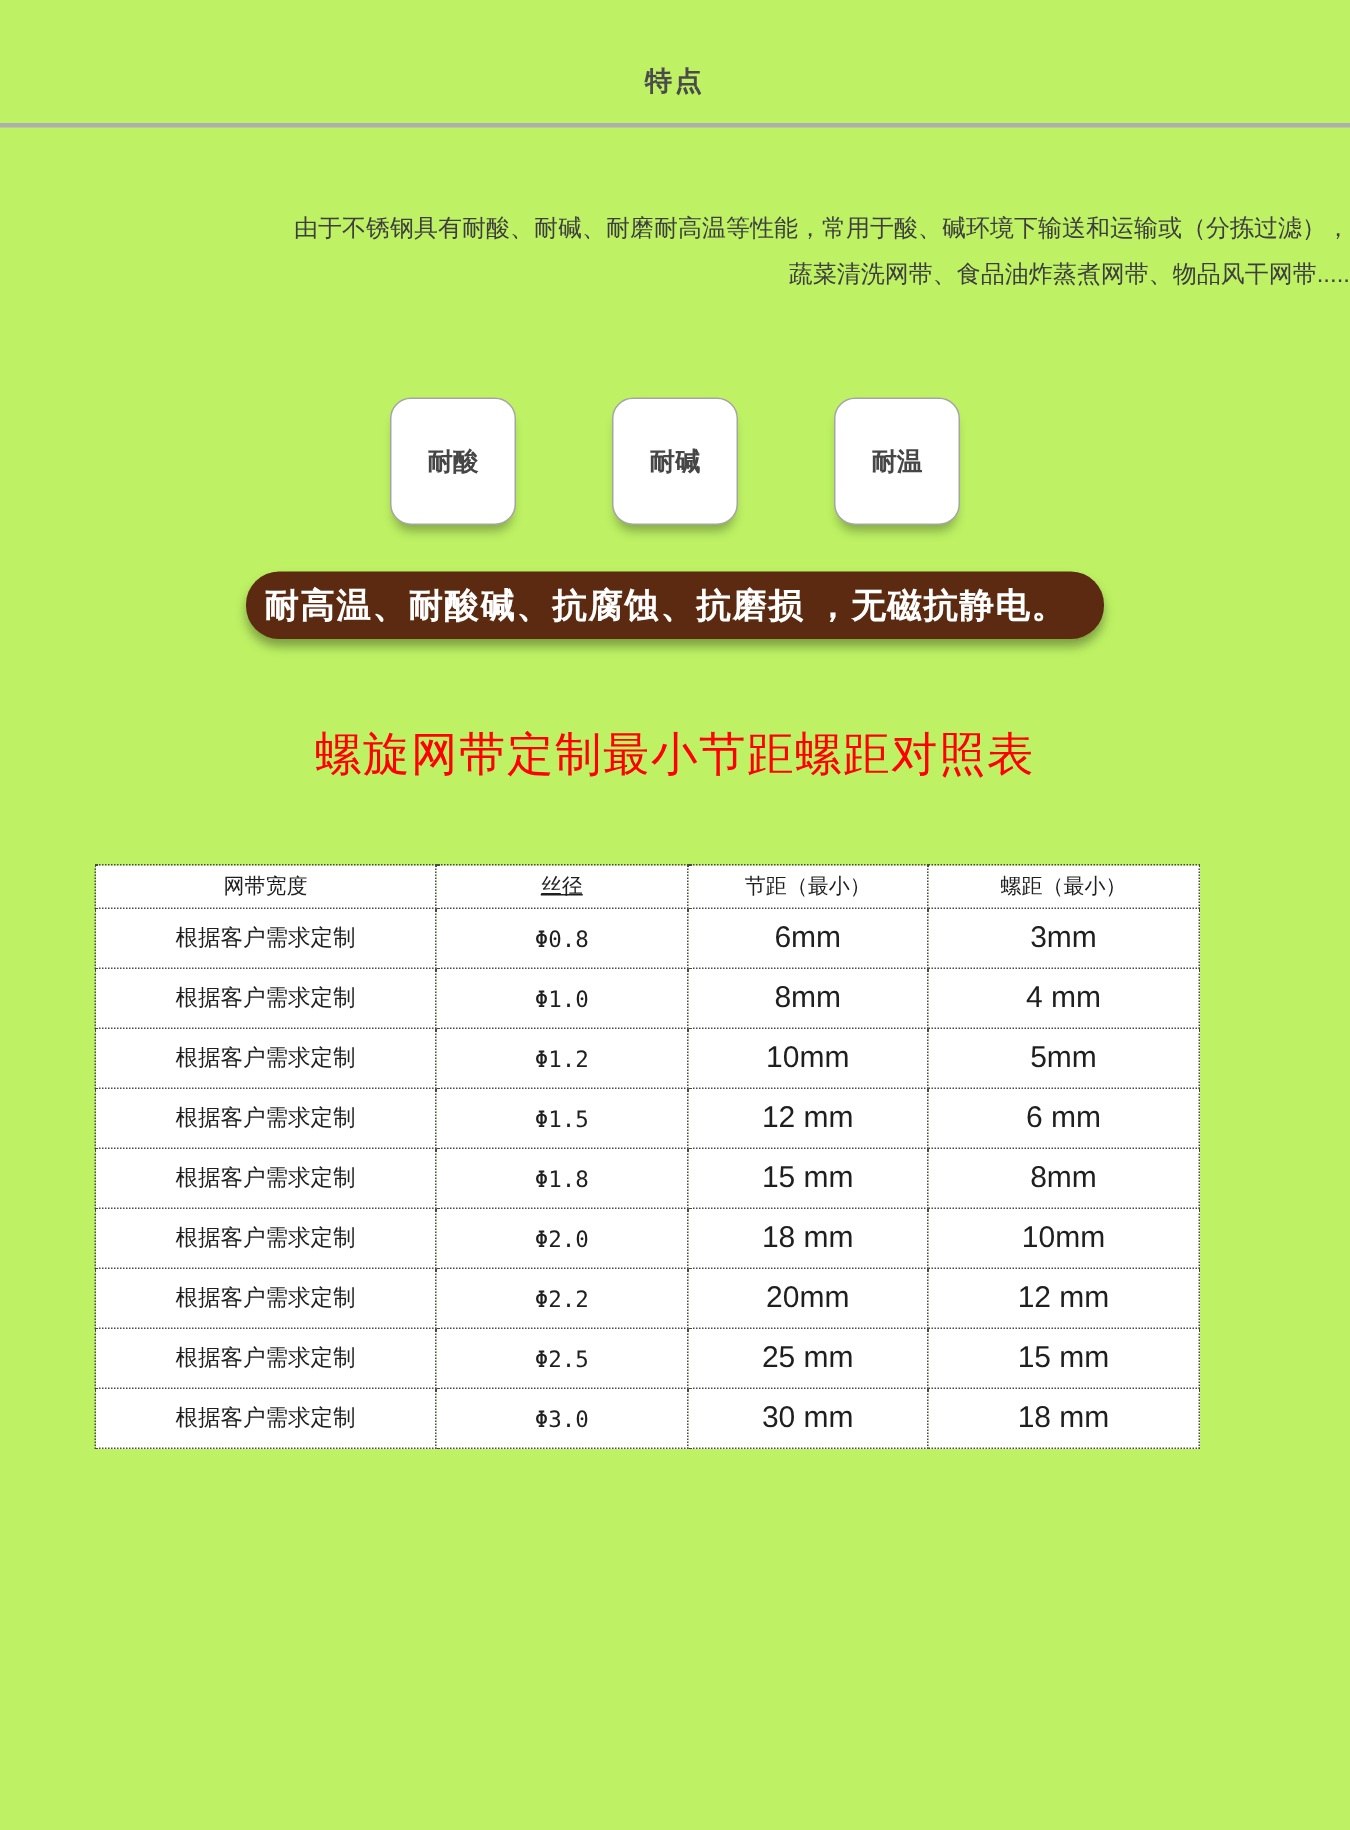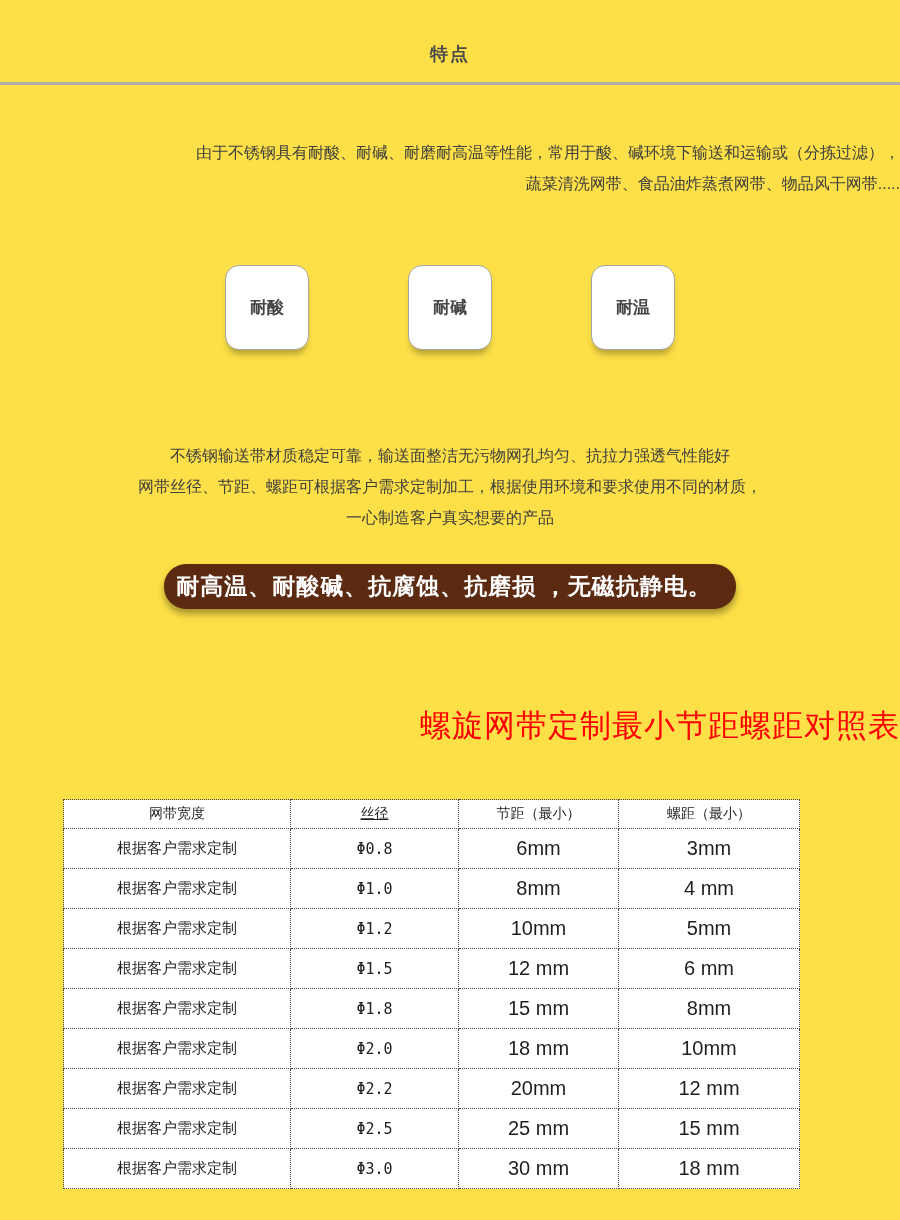--- a/index.html
+++ b/index.html
@@ -2,21 +2,21 @@
 <html><head>
 <meta charset="utf-8">
 <style>
   * { margin: 0; padding: 0; box-sizing: border-box; }
   html, body { background: #ffffff; }
   .page {
     position: relative;
     width: 900px;
     height: 1220px;
     margin: 0 auto;
-    background: #fde047;
+    background: #bef264;
     font-family: "Liberation Sans", sans-serif;
     color: #3d3d3d;
     overflow: hidden;
   }
   .section-title {
     padding-top: 42px;
     text-align: center;
     font-size: 18px;
     font-weight: bold;
     color: #4b4b4b;
@@ -33,21 +33,21 @@
     margin-top: 52px;
     text-align: right;
     font-size: 16px;
     line-height: 31px;
     color: #3e3e3e;
   }
   .badges {
     margin-top: 66px;
     display: flex;
     justify-content: center;
-    gap: 99px;
+    gap: 64px;
   }
   .badge {
     width: 84px;
     height: 85px;
     background: #ffffff;
     border: 1px solid #a5a5a5;
     border-radius: 14px;
     display: flex;
     align-items: center;
     justify-content: center;
@@ -73,22 +73,22 @@
     line-height: 45px;
     padding: 0 24px;
     border-radius: 22px;
     font-size: 23px;
     font-weight: bold;
     letter-spacing: 1px;
     box-shadow: 0 5px 7px rgba(0,0,0,0.35);
     white-space: nowrap;
   }
   .table-title {
-    margin-top: 96px;
-    text-align: right;
+    margin-top: 56px;
+    text-align: center;
     font-size: 31px;
     font-weight: normal;
     letter-spacing: 1px;
   }
   table.spec {
     margin: 52px 0 0 63px;
     width: 736px;
     border-collapse: collapse;
     table-layout: fixed;
   }
@@ -137,25 +137,20 @@
       <span>耐酸</span>
     </div>
     <div class="badge">
       <span>耐碱</span>
     </div>
     <div class="badge">
       <span>耐温</span>
     </div>
   </div>
 
-  <div class="description">
-    <div>不锈钢输送带材质稳定可靠，输送面整洁无污物网孔均匀、抗拉力强透气性能好</div>
-    <div>网带丝径、节距、螺距可根据客户需求定制加工，根据使用环境和要求使用不同的材质，</div>
-    <div>一心制造客户真实想要的产品</div>
-  </div>
 
   <div class="banner-wrap">
     <div class="banner" id="banner" style="background: rgb(91, 42, 16); color: rgb(255, 255, 255); padding-left: 12px;">耐高温、耐酸碱、抗腐蚀、抗磨损 ，无磁抗静电。</div>
   </div>
 
   <div class="table-title" id="table-title" style="color: rgb(255, 0, 0);">螺旋网带定制最小节距螺距对照表</div>
 
   <table class="spec">
     <colgroup>
       <col style="width:227px">

